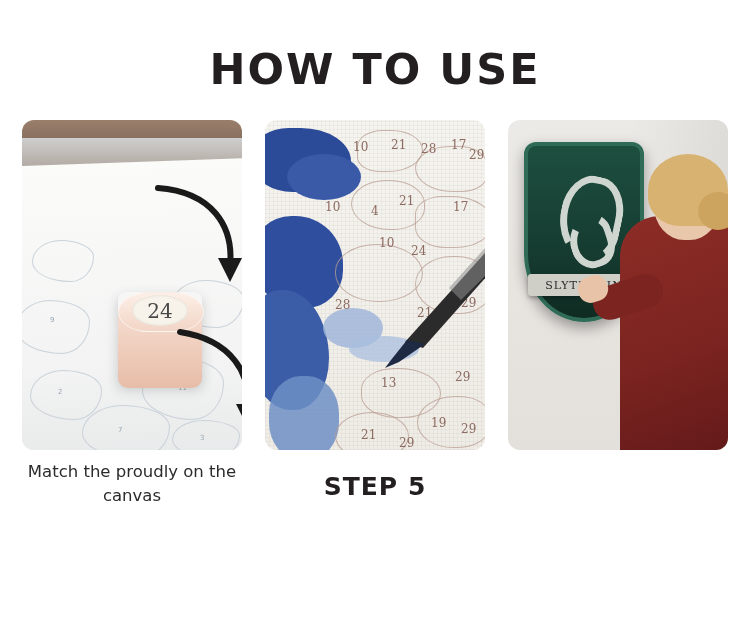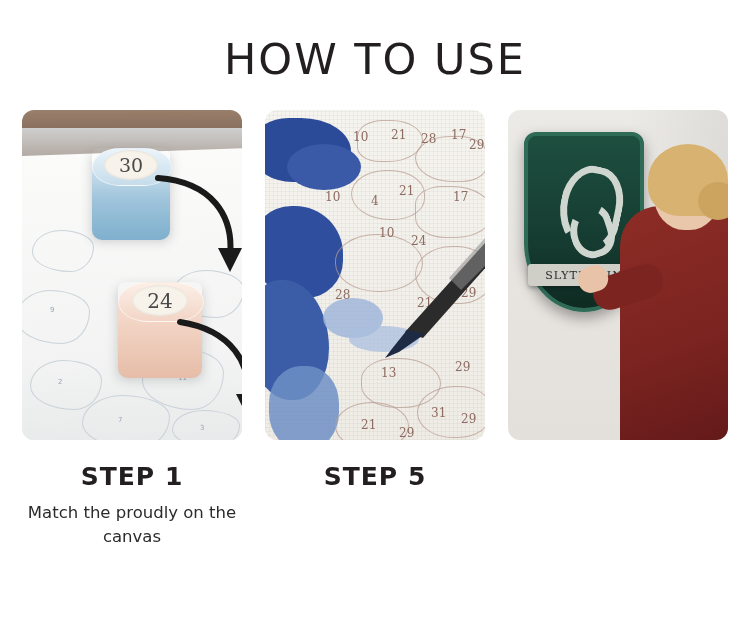--- a/index.html
+++ b/index.html
@@ -16,26 +16,26 @@
   .page {
     position: relative;
     width: 750px;
     height: 635px;
     background: #ffffff;
     box-sizing: border-box;
   }
   .heading {
     text-align: center;
     font-family: "DejaVu Sans", sans-serif;
-    font-weight: normal;
+    font-weight: bold;
     font-size: 43px;
     letter-spacing: 2px;
     color: #231f20;
     padding-top: 30px;
-    margin: 4px;
+    margin: 14px;
   }
   .cards {
     display: flex;
     justify-content: center;
     gap: 23px;
     margin-top: 26px;
   }
   .card {
     width: 220px;
     display: flex;
@@ -235,48 +235,40 @@
         <div class="outline" style="left:-6px;top:180px;width:72px;height:52px;"></div>
         <div class="outline" style="left:150px;top:160px;width:70px;height:46px;"></div>
         <div class="outline" style="left:10px;top:120px;width:60px;height:40px;"></div>
 
         <div class="num" style="left:36px;top:268px;">2</div>
         <div class="num" style="left:96px;top:306px;">7</div>
         <div class="num" style="left:156px;top:264px;text-align:right;">11</div>
         <div class="num" style="left:178px;top:314px;">3</div>
         <div class="num" style="left:28px;top:196px;">9</div>
 
-        <div class="pot" style="left:70px;top:38px;width:78px;height:88px;">
-          <div class="body" style="background:linear-gradient(180deg,#cfe3ef 0%,#9fc4db 45%,#7fb0cd 100%);height:74px;"></div>
-          <div class="lid" style="height:36px;background:linear-gradient(180deg,#eaf4fa 0%,#c6dcea 100%);"></div>
-          <div class="label" style="left:12px;top:2px;width:54px;height:30px;font-size:19px;">
-            <span>30</span>
-          </div>
-        </div>
 
         <svg class="arrow" style="left:130px;top:58px;" width="90" height="110" viewBox="0 0 90 110">
           <path d="M6 10 C60 14, 82 48, 78 88" stroke="#1a1a1a" stroke-width="6" fill="none" stroke-linecap="round"></path>
           <polygon points="78,104 66,80 90,80" fill="#1a1a1a"></polygon>
         </svg>
 
         <div class="pot" style="left:96px;top:172px;width:84px;height:92px;">
           <div class="body" style="background:linear-gradient(180deg,#f6ded2 0%,#f0cfbe 45%,#e6bda8 100%);height:78px;"></div>
           <div class="lid" style="height:38px;background:linear-gradient(180deg,#fcefe7 0%,#f2d5c6 100%);"></div>
           <div class="label" style="left:14px;top:3px;width:56px;height:31px;font-size:20px;">
             <span>24</span>
           </div>
         </div>
 
         <svg class="arrow" style="left:152px;top:202px;" width="90" height="110" viewBox="0 0 90 110">
           <path d="M6 10 C58 18, 78 52, 74 90" stroke="#1a1a1a" stroke-width="6" fill="none" stroke-linecap="round"></path>
           <polygon points="74,106 62,82 86,82" fill="#1a1a1a"></polygon>
         </svg>
       </div>
 
-      <div class="step-title">STEP 1</div>
       <div class="step-desc">Match the proudly on the canvas</div>
     </div>
 
     <div class="card">
       <div class="thumb c2">
         <div class="texture"></div>
 
         <div class="blob" style="left:-10px;top:8px;width:96px;height:64px;border-radius:40% 60% 55% 45%;background:#2b4b99;"></div>
         <div class="blob" style="left:22px;top:34px;width:74px;height:46px;border-radius:50%;background:#3a5aa8;"></div>
         <div class="blob" style="left:-14px;top:96px;width:92px;height:92px;border-radius:46% 54% 42% 58%;background:#2f4f9e;"></div>
@@ -304,21 +296,21 @@
         <div class="n" style="left:134px;top:74px;">21</div>
         <div class="n" style="left:106px;top:84px;">4</div>
         <div class="n" style="left:188px;top:80px;">17</div>
         <div class="n" style="left:114px;top:116px;">10</div>
         <div class="n" style="left:146px;top:124px;">24</div>
         <div class="n" style="left:70px;top:178px;">28</div>
         <div class="n" style="left:152px;top:186px;">21</div>
         <div class="n" style="left:196px;top:176px;">29</div>
         <div class="n" style="left:116px;top:256px;">13</div>
         <div class="n" style="left:190px;top:250px;">29</div>
-        <div class="n" style="left:166px;top:296px;">31</div>
+        <div class="n" style="left:166px;top:296px;">19</div>
         <div class="n" style="left:196px;top:302px;">29</div>
         <div class="n" style="left:96px;top:308px;">21</div>
         <div class="n" style="left:134px;top:316px;">29</div>
 
         <svg class="brush" style="left:100px;top:120px;" width="140" height="130" viewBox="0 0 140 130">
           <path d="M128 4 L138 18 L58 108 L40 102 Z" fill="#2b2b2b"></path>
           <path d="M60 104 L42 100 L26 120 L20 128 L34 122 Z" fill="#1e2a44"></path>
           <path d="M120 8 L134 22 L96 60 L84 48 Z" fill="#8e8e8e" opacity=".55"></path>
         </svg>
       </div>

